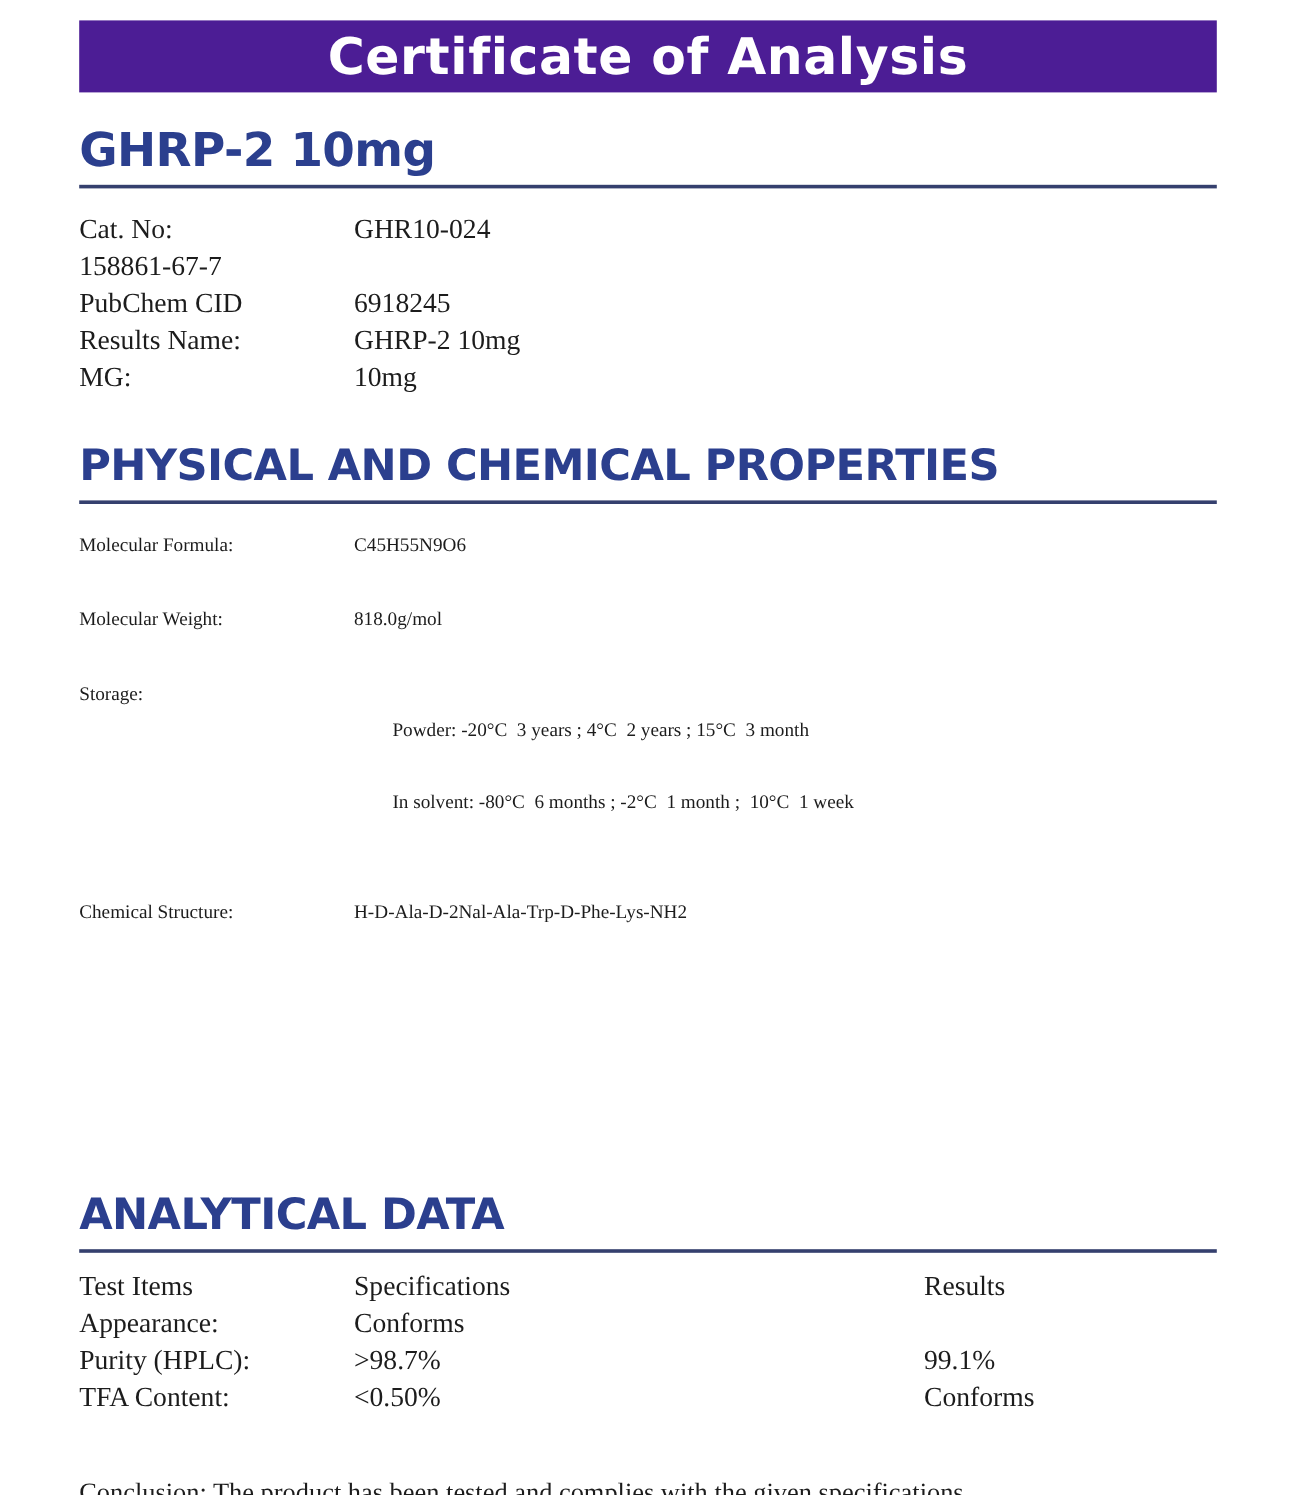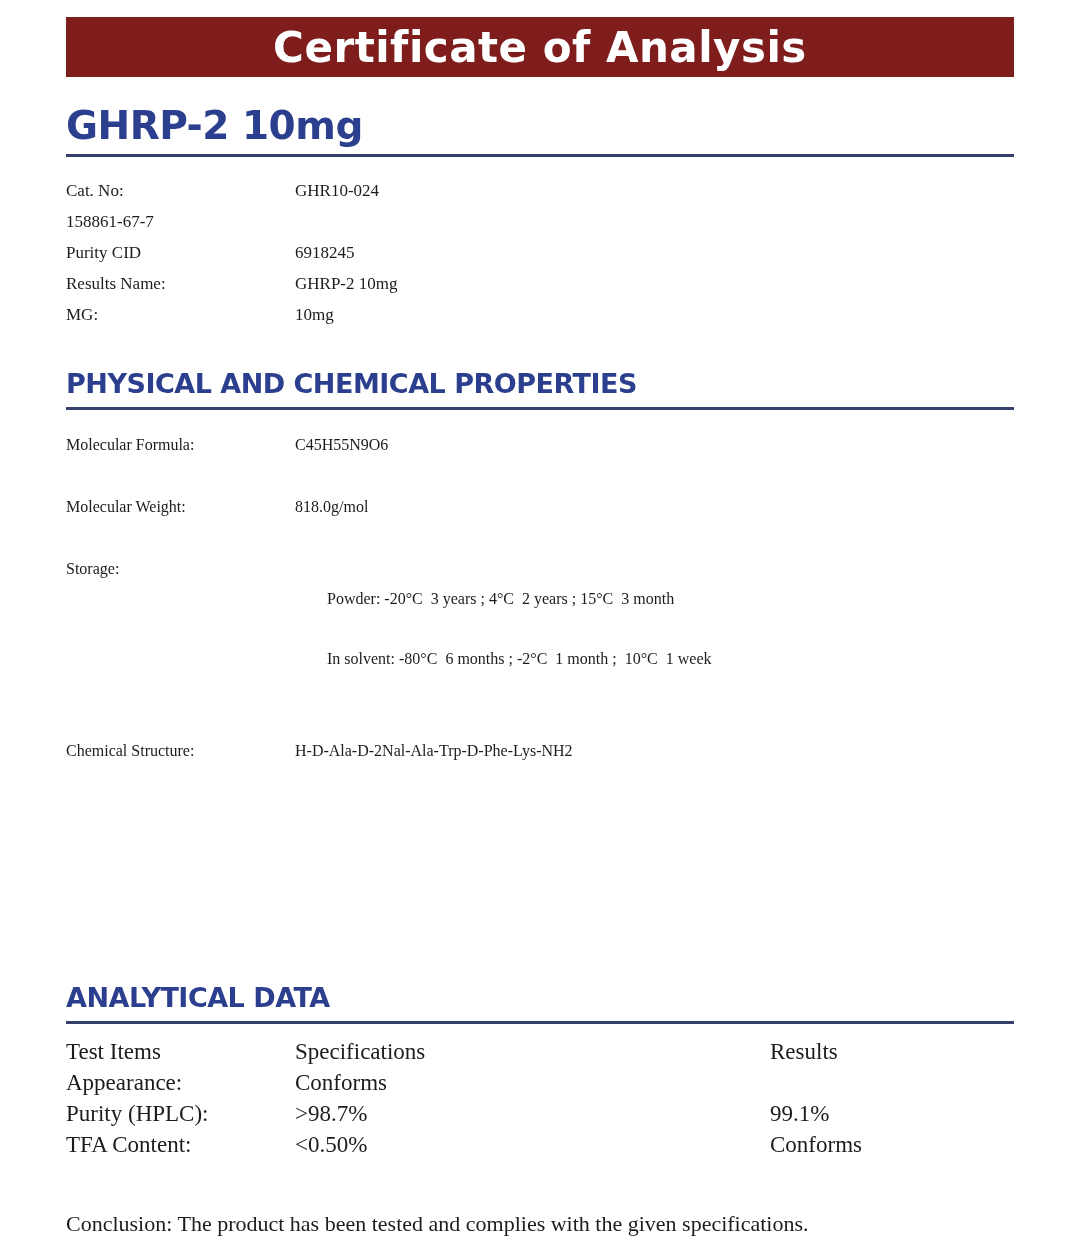--- a/index.html
+++ b/index.html
@@ -2,21 +2,21 @@
 <html><head>
 <meta charset="utf-8">
 <style>
   * { margin: 0; padding: 0; box-sizing: border-box; }
   html, body { width: 1080px; height: 1246px; background: #ffffff; overflow: hidden; }
   body { font-family: "Liberation Serif", serif; color: #1c1c1c; }
 
   .banner {
     margin: 17px 66px 0;
     height: 60px;
-    background: #7f1d1d;
+    background: #4c1d95;
     color: #ffffff;
     display: flex;
     align-items: center;
     justify-content: center;
     font-family: "DejaVu Sans", sans-serif;
     font-weight: bold;
     font-size: 42px;
     letter-spacing: 0.5px;
   }
 
@@ -26,28 +26,28 @@
     margin-top: 26px;
     font-family: "DejaVu Sans", sans-serif;
     font-weight: bold;
     font-size: 39px;
     color: #2b3f8e;
     padding-bottom: 6px;
     border-bottom: 3px solid #35406e;
     letter-spacing: -0.5px;
   }
 
-  .info-list { margin-top: 18px; font-size: 17px; }
+  .info-list { margin-top: 18px; font-size: 23px; }
   .info-row { display: flex; line-height: 31px; }
   .info-label { width: 229px; flex: none; }
 
   .section-heading {
     font-family: "DejaVu Sans", sans-serif;
     font-weight: bold;
-    font-size: 27px;
+    font-size: 36px;
     color: #2b3f8e;
     padding-bottom: 8px;
     border-bottom: 3px solid #35406e;
     letter-spacing: -0.5px;
   }
   .section-physical { margin-top: 38px; }
   .section-analytical { margin-top: 216px; }
 
   .props { margin-top: 20px; font-size: 16px; }
   .prop-row { display: flex; margin-bottom: 32px; line-height: 30px; }
@@ -75,21 +75,21 @@
 
   <div class="info-list">
     <div class="info-row">
       <span class="info-label">Cat. No:</span>
       <span class="info-value">GHR10-024</span>
     </div>
     <div class="info-row">
       <span class="info-value">158861-67-7</span>
     </div>
     <div class="info-row">
-      <span class="info-label">Purity CID</span>
+      <span class="info-label">PubChem CID</span>
       <span class="info-value">6918245</span>
     </div>
     <div class="info-row">
       <span class="info-label">Results Name:</span>
       <span class="info-value">GHRP-2 10mg</span>
     </div>
     <div class="info-row">
       <span class="info-label">MG:</span>
       <span class="info-value">10mg</span>
     </div>

